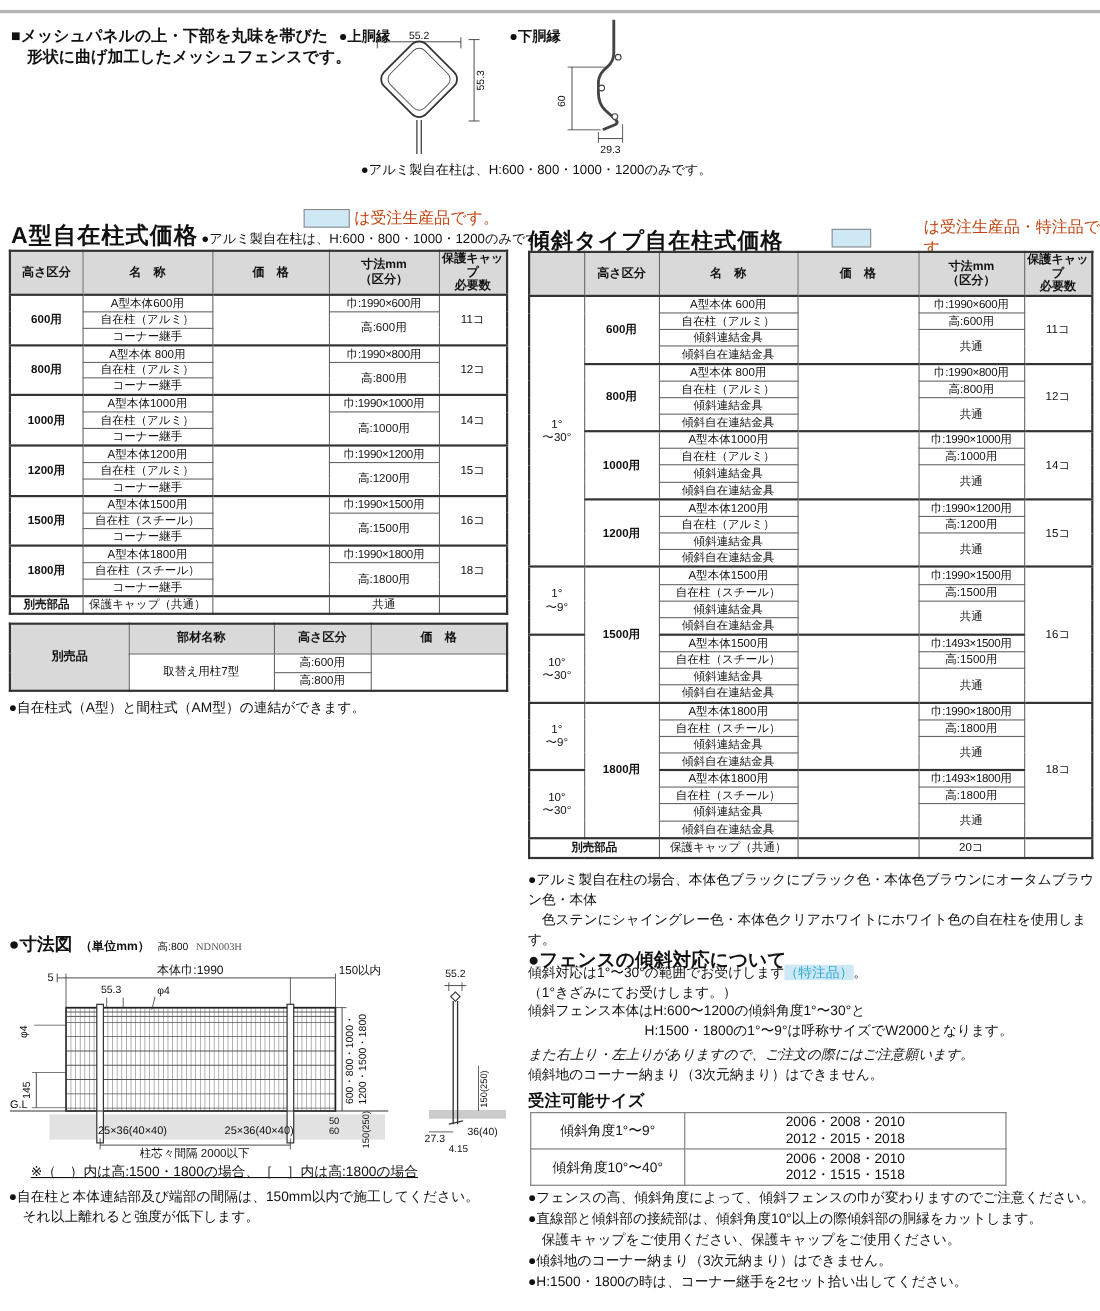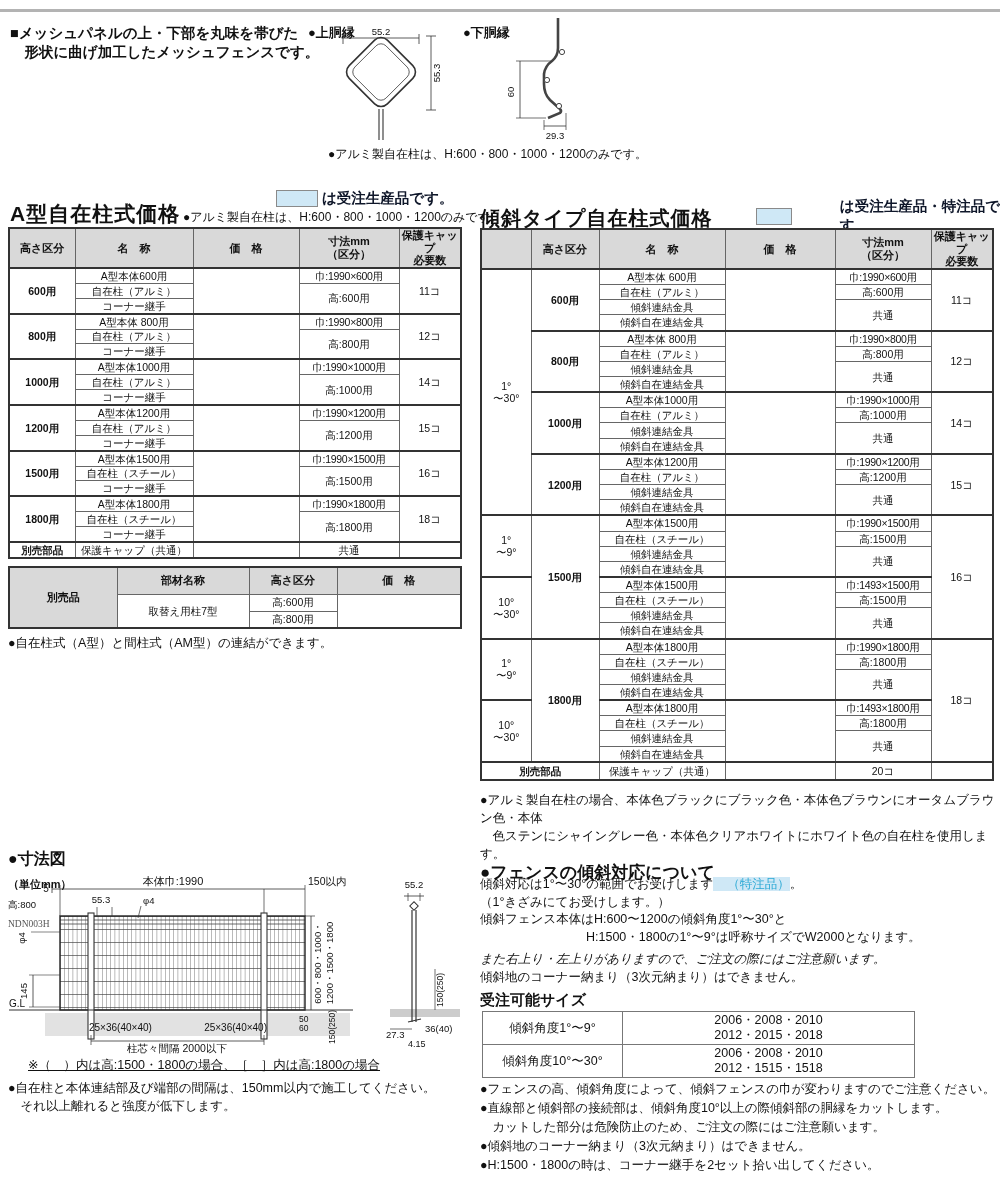--- a/index.html
+++ b/index.html
@@ -6,40 +6,40 @@
   body{width:1000px;height:1192px;position:relative;background:#fff;
        font-family:"Liberation Sans","DejaVu Sans",sans-serif;color:#111;overflow:hidden;}
   .abs{position:absolute;}
   .pre{white-space:pre-line;}
   .toprule{left:0;top:9px;width:1000px;height:3px;background:#b3b3b3;}
   .intro{left:10px;top:24px;font-size:14.5px;font-weight:bold;line-height:19px;}
   .diaglabel{font-size:13px;font-weight:bold;}
   .alunote{left:328px;top:146px;font-size:12px;}
   .legend{display:flex;align-items:center;gap:4px;}
   .legend .swatch{width:40px;height:15px;background:#cfe8f6;border:1px solid #8a8a8a;display:inline-block;}
-  .legend .ltext{color:#0f172a;font-size:14.5px;font-weight:bold;}
+  .legend .ltext{color:#c2410c;font-size:14.5px;font-weight:normal;}
   .sectitle{font-size:21px;font-weight:bold;letter-spacing:1px;}
   .smallnote{font-size:12px;}
   table.tbl{border-collapse:collapse;table-layout:fixed;border:2px solid #333;background:#fff;}
   table.tbl td,table.tbl th{border:1px solid #666;font-size:10.5px;text-align:center;
       vertical-align:middle;padding:0 1px;white-space:pre-line;overflow:hidden;line-height:1.15;}
   table.tbl th{background:#d9d9d9;font-size:11px;font-weight:bold;}
   tr.g>td,tr.g>th{border-top:2px solid #333;}
   td.hcol{font-weight:bold;font-size:11px;}
   td.acol{font-size:11px;text-align:left;padding-left:5px;}
   td.dcol{font-size:10px;letter-spacing:-0.3px;}
   .notetxt{font-size:12.5px;line-height:18px;}
-  .dimhead{display:flex;align-items:baseline;gap:7px;flex-direction:column;}
+  .dimhead{display:flex;align-items:baseline;gap:7px;}
   .dimhead .t1{font-size:16px;font-weight:bold;}
   .dimhead .t2{font-size:11px;font-weight:bold;}
   .dimhead .t3{font-size:9.5px;}
   .dimhead .t4{font-size:9.5px;color:#555;font-family:"Liberation Serif",serif;}
   .slopetitle{font-size:17px;font-weight:bold;}
   .slopetxt{font-size:12.5px;line-height:17.5px;}
-  .hl{color:#29a8d4;background:#cfe8f6;padding-left:14px;}
+  .hl{color:#29a8d4;background:#cfe8f6;}
   .ordertitle{font-size:15px;font-weight:bold;}
   table.order{border-collapse:collapse;table-layout:fixed;border:1px solid #777;}
   table.order td{border:1px solid #777;font-size:12.5px;text-align:center;vertical-align:middle;white-space:pre-line;line-height:15px;}
   svg text{font-family:"Liberation Sans","DejaVu Sans",sans-serif;fill:#111;}
 </style>
 </head>
 <body>
 
 <div class="abs toprule"></div>
 
@@ -511,26 +511,26 @@
       <col style="width:140px">
       <col style="width:292px">
     </colgroup>
   <tbody>
       <tr style="height:31px">
     <td>傾斜角度1°〜9°</td>
     <td>2006・2008・2010
 2012・2015・2018</td>
   </tr>
   <tr style="height:31px">
-    <td>傾斜角度10°〜30°</td>
+    <td>傾斜角度10°〜40°</td>
     <td>2006・2008・2010
 2012・1515・1518</td>
   </tr>
 </tbody>
   </table>
 
 <div class="abs" style="left:480px;top:1080px;width:518px;font-size:12.5px;line-height:19px;">
   <div>●フェンスの高、傾斜角度によって、傾斜フェンスの巾が変わりますのでご注意ください。</div>
   <div>●直線部と傾斜部の接続部は、傾斜角度10°以上の際傾斜部の胴縁をカットします。</div>
-  <div>　カットした部分は危険防止のため、ご注文の際にはご注意願います。</div>
+  <div>　保護キャップをご使用ください、保護キャップをご使用ください。</div>
   <div>●傾斜地のコーナー納まり（3次元納まり）はできません。</div>
   <div>●H:1500・1800の時は、コーナー継手を2セット拾い出してください。</div>
 </div>
 
 </body></html>

